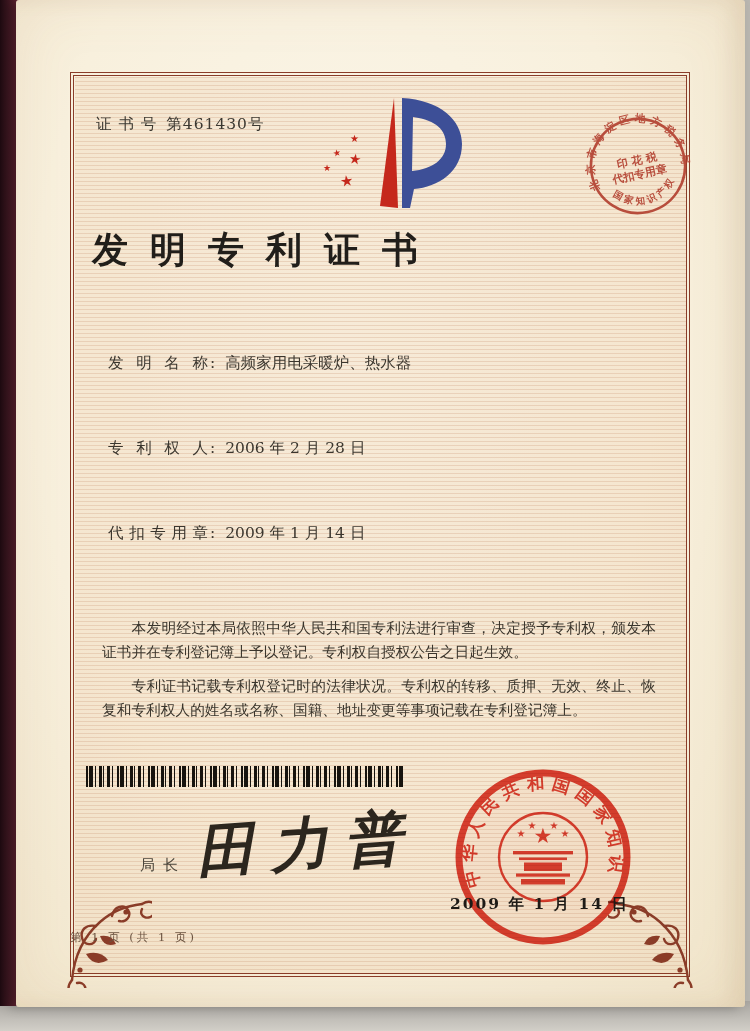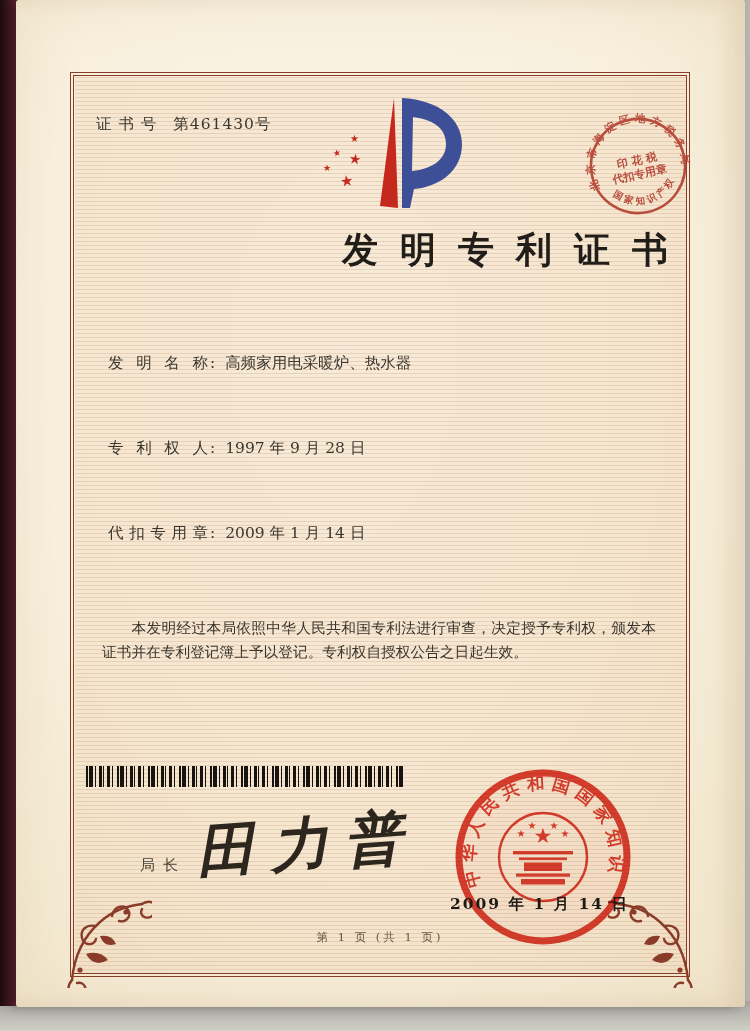--- a/index.html
+++ b/index.html
@@ -18,29 +18,29 @@
   .frame-fill{position:absolute;left:75px;top:77px;width:611px;height:896px;
     background-color:rgba(238,205,172,.28);
     background-image:repeating-linear-gradient(180deg, rgba(196,138,104,.25) 0 1px, rgba(255,255,255,0) 1px 4px);}
   .frame{position:absolute;left:70px;top:72px;width:620px;height:905px;
     border:4px double #8a3c28;box-sizing:border-box;}
   .flourish{position:absolute;width:96px;height:96px;}
   .flourish.bl{left:56px;top:892px;}
   .flourish.br{left:608px;top:892px;transform:scaleX(-1);}
 
   .cert-no{position:absolute;left:96px;top:114px;font-size:15.5px;color:#3c3831;letter-spacing:1px;}
-  .cert-no .num{margin-left:10px;}
+  .cert-no .num{margin-left:3px;}
 
   .logo{position:absolute;left:298px;top:90px;width:176px;height:130px;}
   .logo .star{position:absolute;color:#c5281c;line-height:1;}
 
   .stamp-tax{position:absolute;left:580px;top:108px;width:116px;height:116px;
     opacity:.88;transform:rotate(-12deg);}
 
-  .title{position:absolute;left:70px;top:226px;width:620px;text-align:right;
+  .title{position:absolute;left:70px;top:226px;width:620px;text-align:left;
     font-size:36px;font-weight:700;color:#211e1a;letter-spacing:22px;text-indent:22px;}
 
   .fields{position:absolute;left:108px;top:316px;width:480px;display:flex;flex-direction:column;gap:27px;}
   .field-row{font-size:15.5px;color:#3b362e;line-height:22px;white-space:nowrap;margin-top:36px;}
   .f-label{display:inline-block;width:100px;text-align:justify;text-align-last:justify;}
   .f-colon{margin:0 10px 0 2px;}
 
   .paras{position:absolute;left:92px;top:606px;width:574px;font-size:14.7px;
     line-height:1.64;color:#3a352c;text-align:justify;}
   .paras p{margin:10px;text-indent:2em;}
@@ -56,21 +56,21 @@
       #17140f 26px 27px, rgba(0,0,0,0) 27px 31px);}
 
   .sig-title{position:absolute;left:140px;top:856px;font-size:15px;color:#4a443a;letter-spacing:8px;text-align:center;}
   .sig-name{position:absolute;left:196px;top:806px;font-size:58px;font-style:italic;font-weight:700;
     color:#2c261e;letter-spacing:16px;transform:rotate(-4deg);white-space:nowrap;}
 
   .seal{position:absolute;left:452px;top:766px;width:182px;height:182px;opacity:.93;mix-blend-mode:multiply;}
   .issue-date{position:absolute;left:450px;top:894px;width:170px;text-align:center;
     font-size:15.5px;color:#1d1a16;letter-spacing:2px;font-weight:700;white-space:nowrap;z-index:6;}
 
-  .page-footer{position:absolute;left:70px;top:930px;width:620px;text-align:center;
+  .page-footer{position:absolute;left:70px;top:930px;width:620px;
     font-size:11.5px;color:#6b5340;letter-spacing:3px;}
 
   .z1{z-index:1}.z2{z-index:2}.z3{z-index:3}.z4{z-index:4}.z5{z-index:5}
 </style>
 </head>
 <body>
 
 <div class="floor"></div>
 <div class="spine"></div>
 
@@ -143,29 +143,30 @@
   <text x="0" y="12" text-anchor="middle" font-size="11" font-weight="700" fill="#b03a2a">代扣专用章</text>
 </svg>
 
 <div class="title z3">发明专利证书</div>
 
 <div class="fields z3">
   <div class="field-row">
     <span class="f-label">发明名称</span><span class="f-colon">:</span><span>高频家用电采暖炉、热水器</span>
   </div>
   <div class="field-row">
-    <span class="f-label">专利权人</span><span class="f-colon">:</span><span>1997 年 9 月 28 日</span>
+    <span class="f-label">专利权人</span><span class="f-colon">:</span><span>2006 年 2 月 28 日</span>
   </div>
   <div class="field-row">
     <span class="f-label">代扣专用章</span><span class="f-colon">:</span><span>2009 年 1 月 14 日</span>
   </div>
 </div>
 
 <div class="paras z3">
   <p>本发明经过本局依照中华人民共和国专利法进行审查，决定授予专利权，颁发本证书并在专利登记簿上予以登记。专利权自授权公告之日起生效。</p>
+  <p>专利证书记载专利权登记时的法律状况。专利权的转移、质押、无效、终止、恢复和专利权人的姓名或名称、国籍、地址变更等事项记载在专利登记簿上。</p>
 </div>
 
 <div class="barcode z3"></div>
 
 <div class="sig-title z3">局长</div>
 <div class="sig-name z3">田力普</div>
 
 <svg class="seal z5" viewBox="-91 -91 182 182">
   <defs>
     <path id="sealRing" d="M -60 32 A 68 68 0 1 1 60 32" fill="none"></path>

